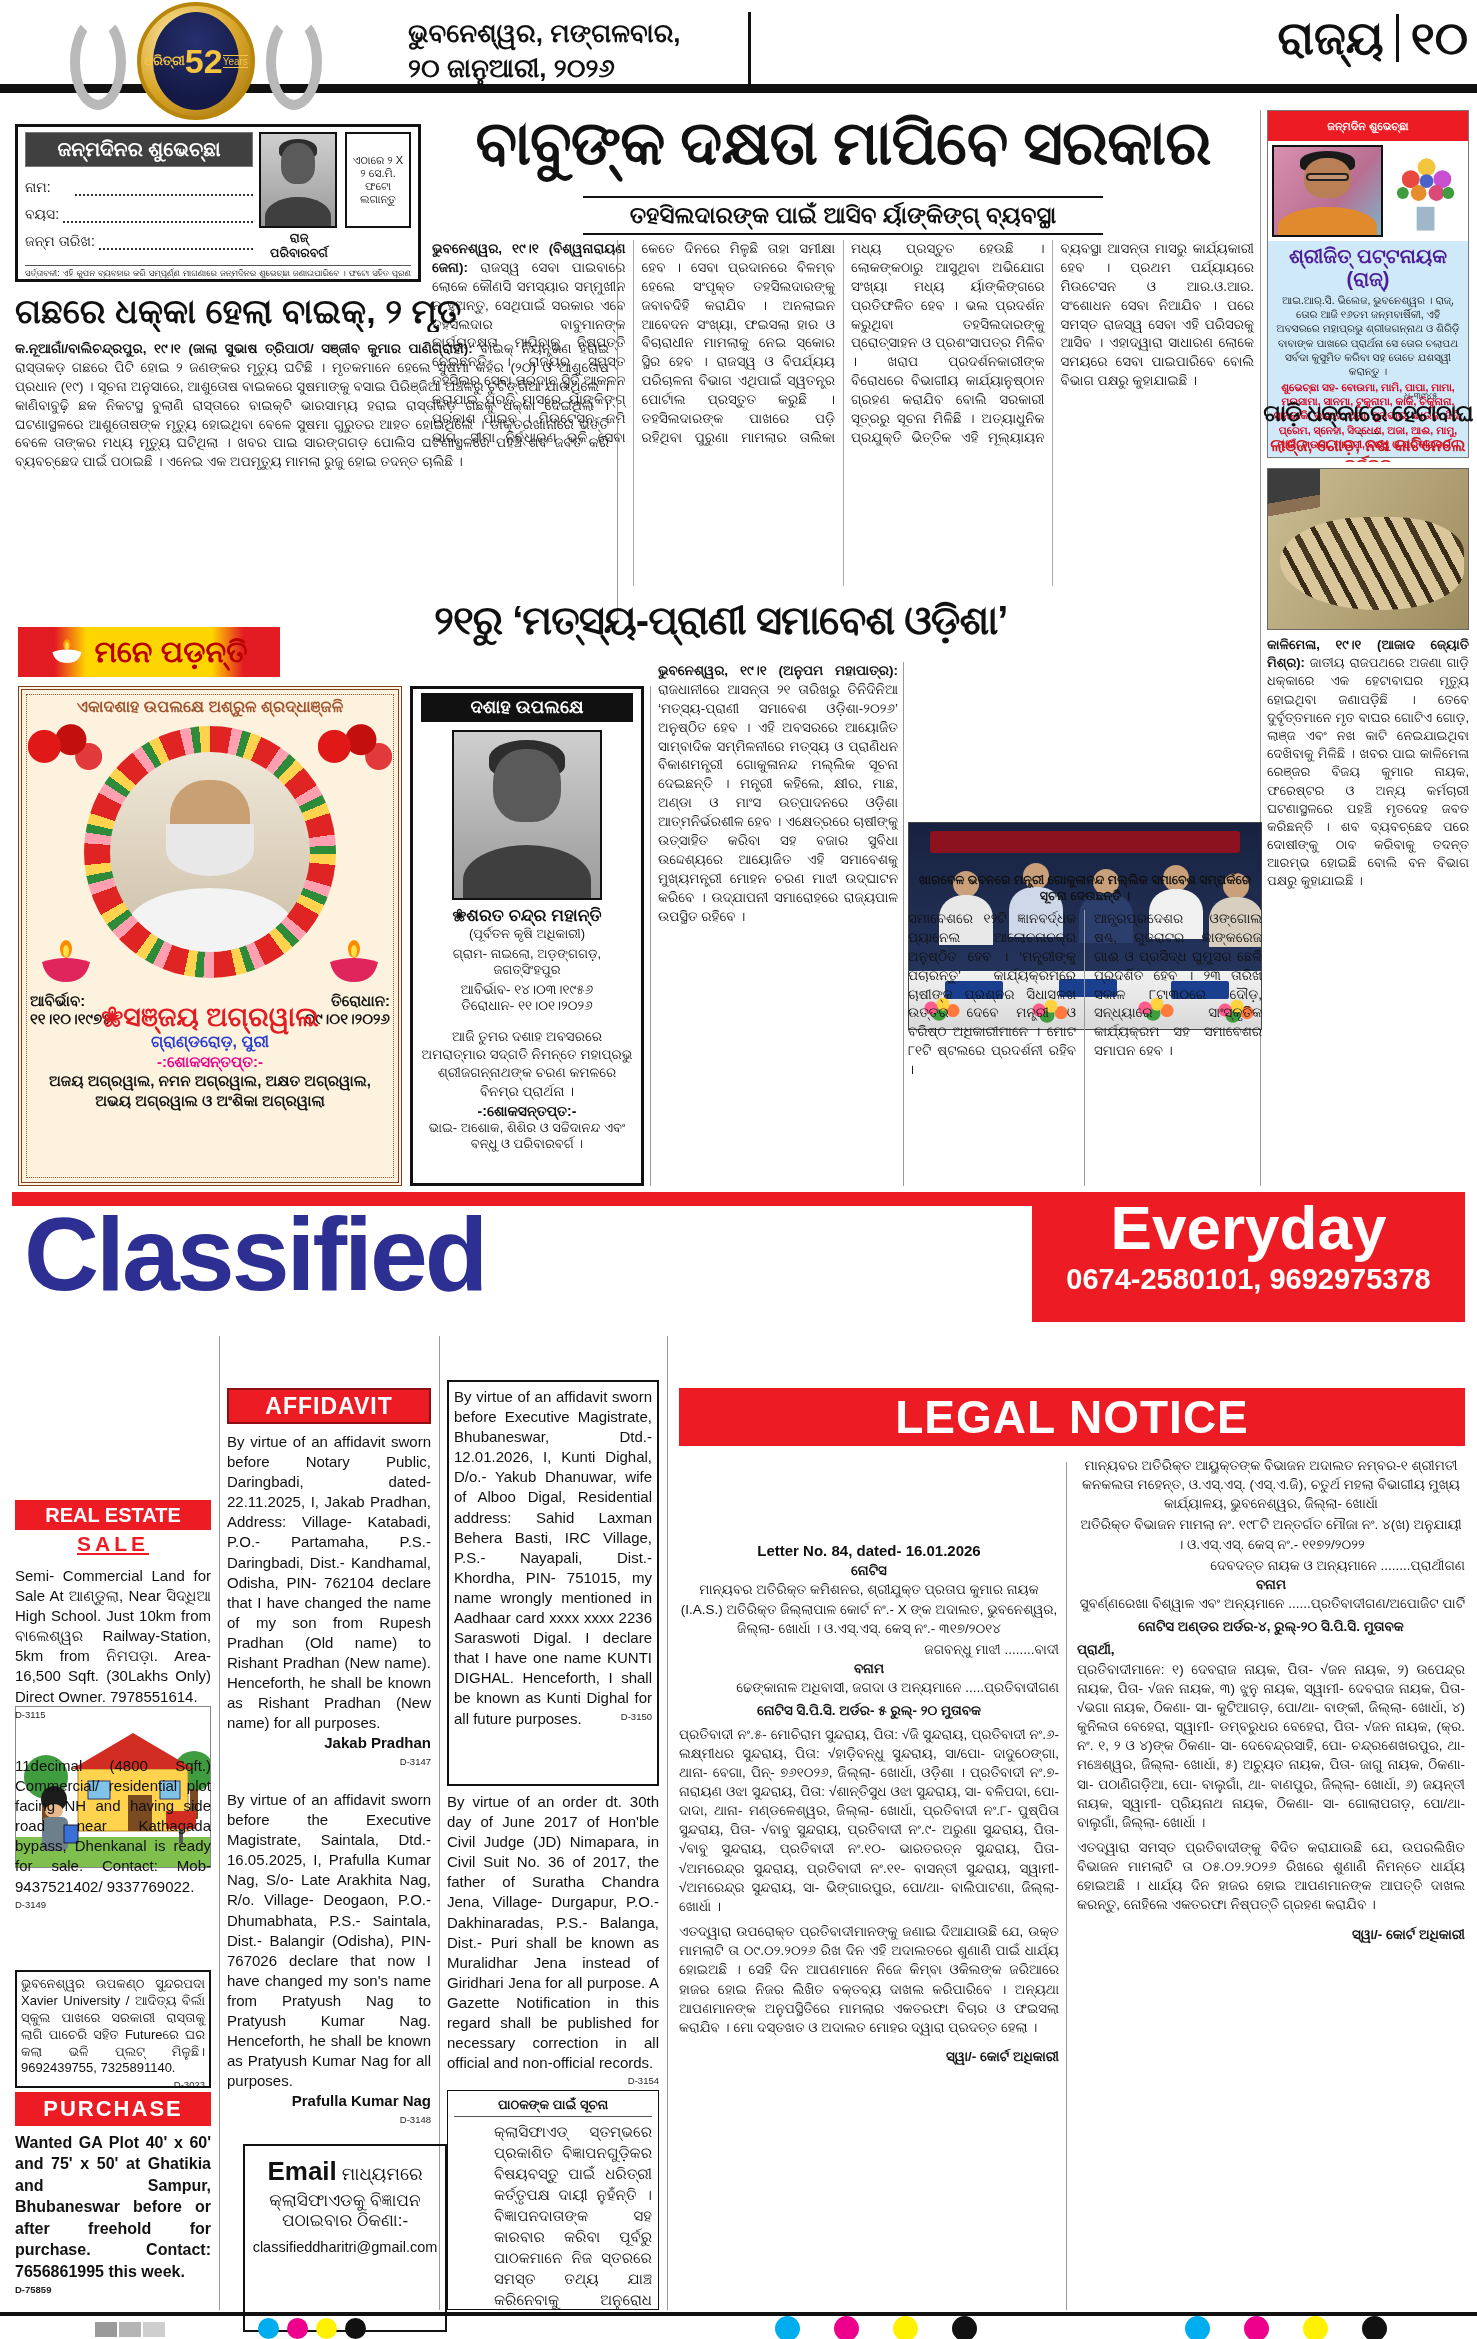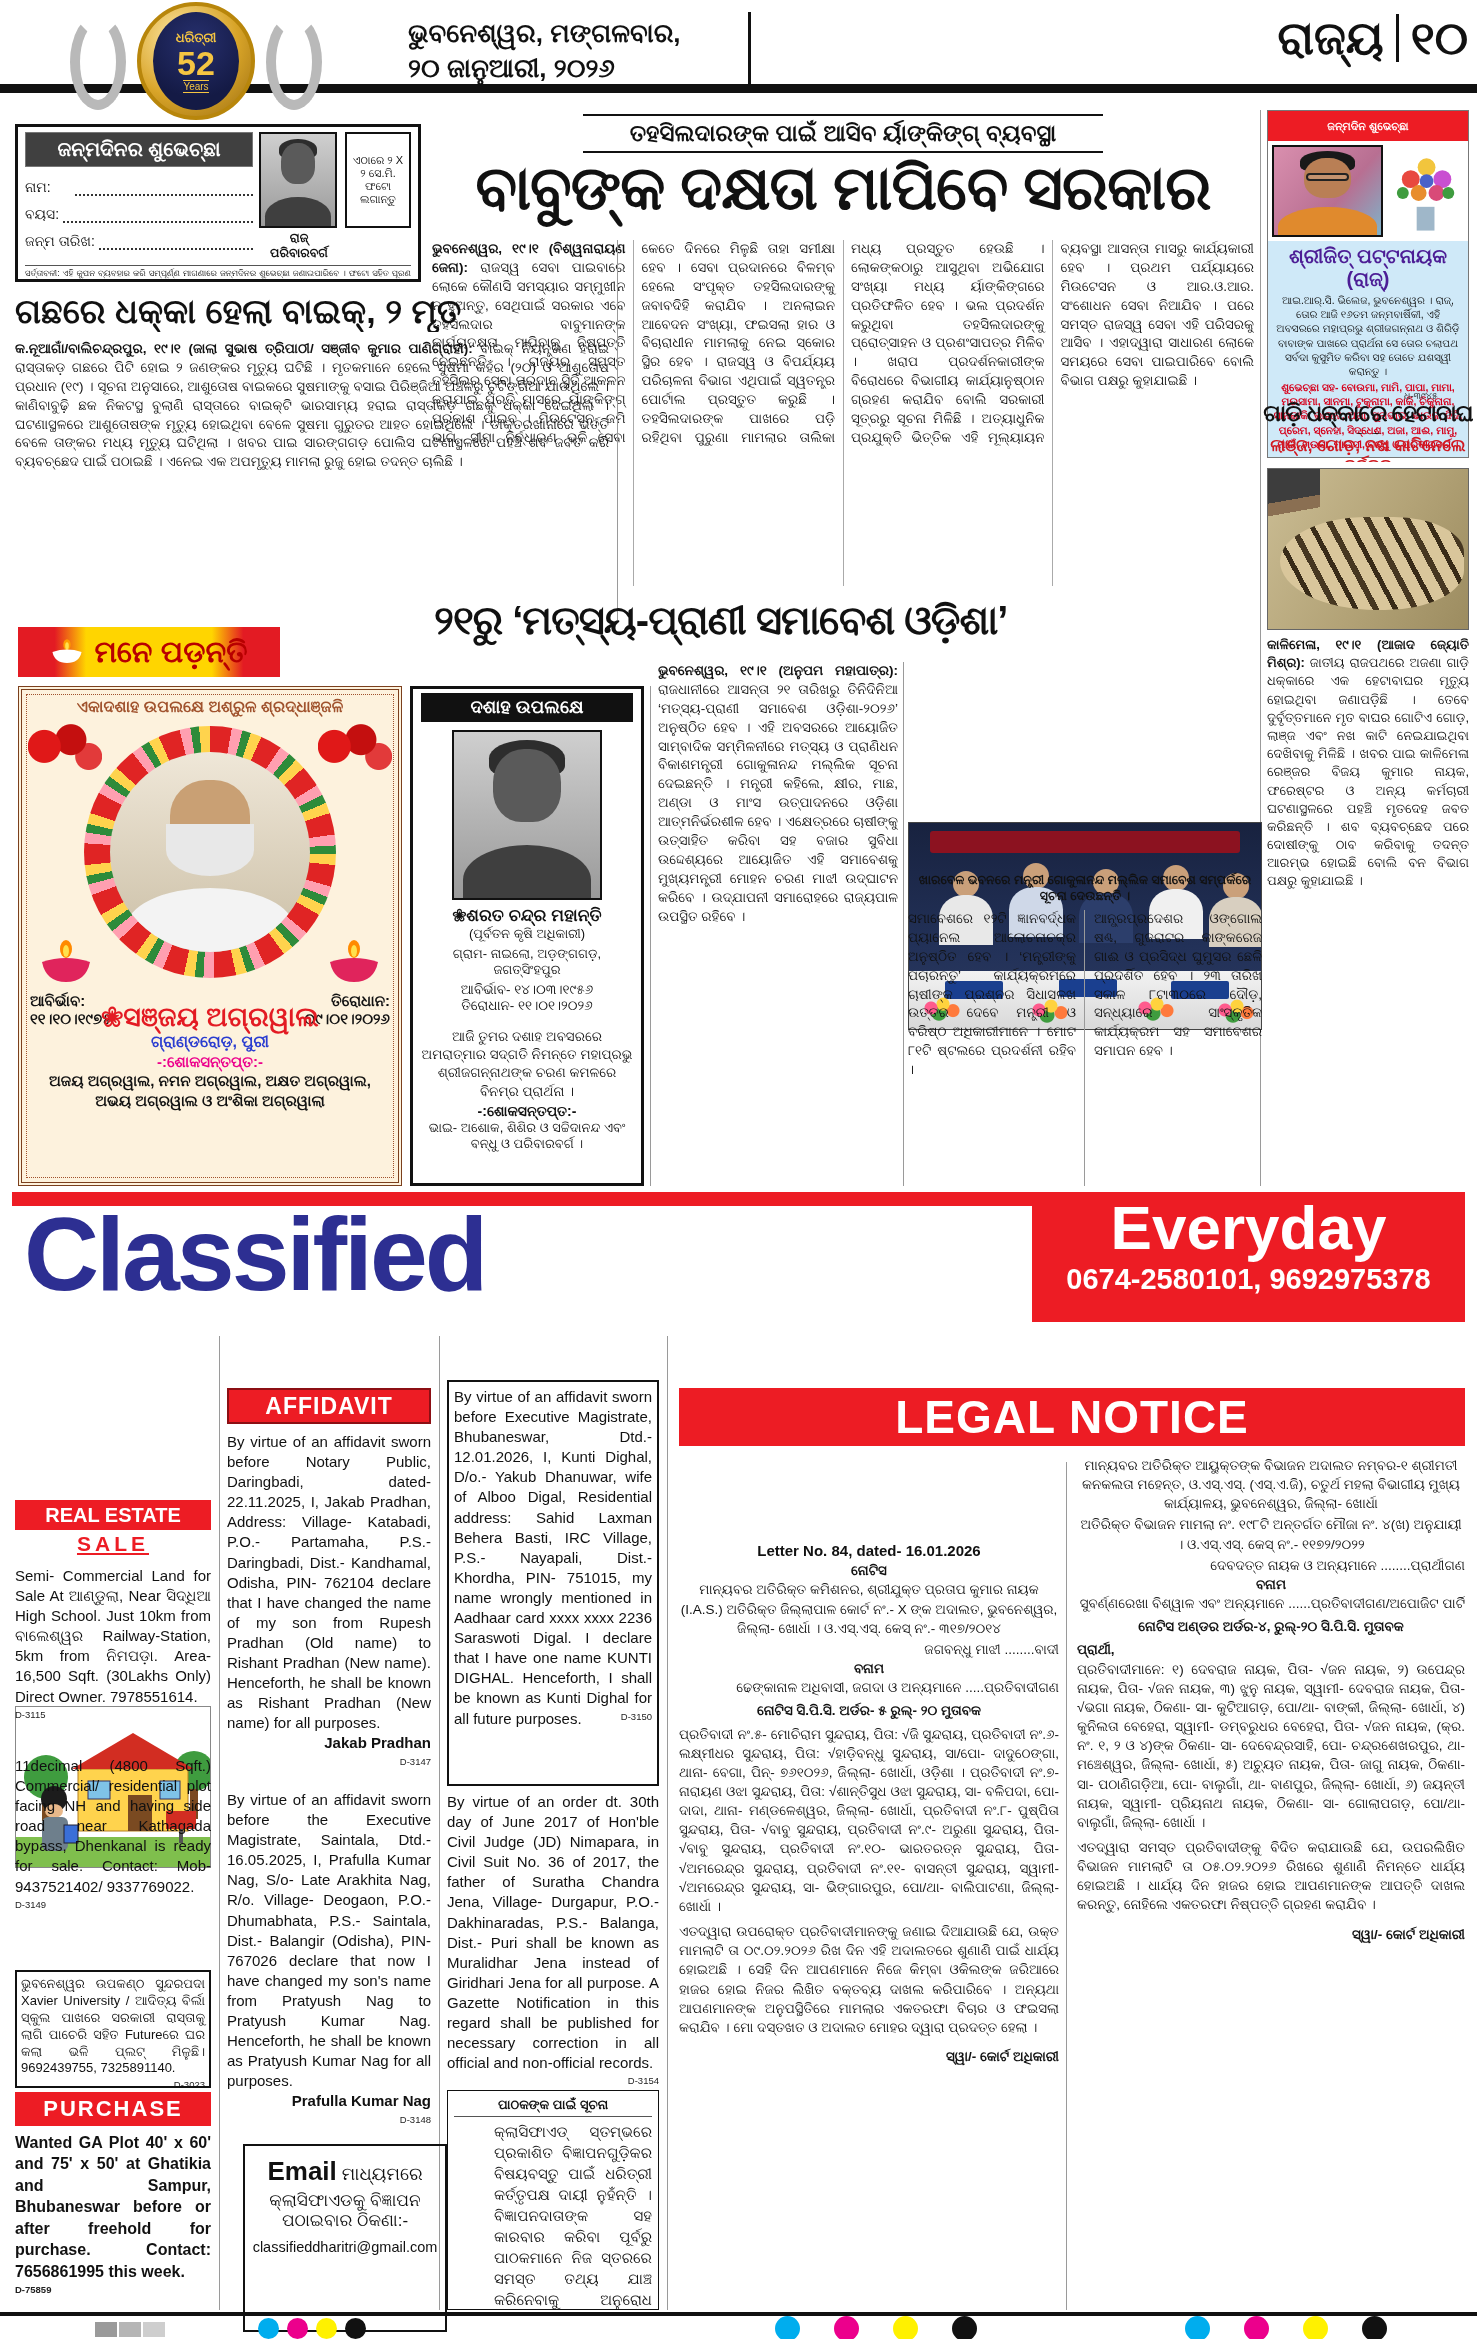--- a/index.html
+++ b/index.html
@@ -16,21 +16,21 @@
   .hrule { background:#111; }
   .adcode { font-size:9.5px; color:#222; margin-top:2px; }
   .news { font-size:13.5px; line-height:1.4; text-align:justify; }
   .ad-en { font-size:15px; line-height:1.34; text-align:justify; }
 
   
   .medal { position:absolute; left:50%; top:0; transform:translateX(-50%); width:118px; height:118px;
            border-radius:50%; background:radial-gradient(circle at 35% 30%, #ffe9a8, #d8a428 55%, #9a6d12);
            border:4px solid #b8860b; display:flex; align-items:center; justify-content:center; }
   .medal-in { width:86px; height:98px; border-radius:50%; background:radial-gradient(circle at 50% 30%, #27306e, #141a45 70%);
-              display:flex; flex-direction:column; align-items:center; justify-content:center; color:#f5c542; }
+              display:flex; flex-direction:row; align-items:center; justify-content:center; color:#f5c542; }
   .ribbon { position:absolute; top:12px; width:56px; height:96px; border:10px solid #b9b9b9; border-radius:50%;
             border-top-color:transparent; }
   .dotline { border-bottom:2px dotted #333; flex:1; margin-left:4px; height:14px; }
 
   
   .bw-photo { background:linear-gradient(#cfcfcf,#9a9a9a); position:relative; overflow:hidden; }
   .bw-photo .head { position:absolute; left:27%; top:10%; width:46%; height:44%; background:#5a5a5a; border-radius:46% 46% 42% 42%; }
   .bw-photo .hair { position:absolute; left:24%; top:5%; width:52%; height:22%; background:#2d2d2d; border-radius:50% 50% 30% 30%; }
   .bw-photo .body { position:absolute; left:6%; bottom:-10%; width:88%; height:42%; background:#3f3f3f; border-radius:50% 50% 0 0; }
 
@@ -137,22 +137,22 @@
         </div>
       </div>
       <div style="width:66px;border:2px solid #111;height:96px;padding:3px;font-size:11px;text-align:center;display:flex;align-items:center;">
         <span>ଏଠାରେ ୨ X ୨ ସେ.ମି. ଫଟୋ ଲଗାନ୍ତୁ</span>
       </div>
     </div>
     <div class="j" style="font-size:8.5px;line-height:1.25;border-top:1px solid #555;margin-top:4px;padding-top:2px;">ସର୍ତ୍ତାବଳୀ: ଏହି କୁପନ ବ୍ୟବହାର କରି ସମ୍ପୂର୍ଣ୍ଣ ମାଗଣାରେ ଜନ୍ମଦିନର ଶୁଭେଚ୍ଛା ଜଣାଇପାରିବେ । ଫଟୋ ସହିତ ପୂରଣ ହୋଇଥିବା କୁପନକୁ ଜନ୍ମଦିନର ଅତି କମରେ ୭ ଦିନ ପୂର୍ବରୁ ପଠାନ୍ତୁ । ଠିକଣା: ଧରିତ୍ରୀ, ବି-୧୫, ଇଣ୍ଡଷ୍ଟ୍ରିଆଲ ଇଷ୍ଟେଟ, ରସୁଲଗଡ଼, ଭୁବନେଶ୍ୱର-୧୦ । ଏହି ସେବା ସମ୍ପୂର୍ଣ୍ଣ ମାଗଣା ।</div>
   </div>
 
   <div class="abs" style="left:432px;top:108px;width:822px;">
+    <div class="b c clip" style="font-size:61px;letter-spacing:-1px;height:82px;">ବାବୁଙ୍କ ଦକ୍ଷତା ମାପିବେ ସରକାର</div>
     <div class="b c" style="width:520px;margin:6px auto 0;font-size:23px;border-top:2px solid #111;border-bottom:2px solid #111;padding:4px 0;">ତହସିଲଦାରଙ୍କ ପାଇଁ ଆସିବ ର୍ୟାଙ୍କିଙ୍ଗ୍ ବ୍ୟବସ୍ଥା</div>
-    <div class="b c clip" style="font-size:61px;letter-spacing:-1px;height:82px;">ବାବୁଙ୍କ ଦକ୍ଷତା ମାପିବେ ସରକାର</div>
   </div>
   <div class="abs news clip" style="left:432px;top:240px;width:822px;height:346px;column-count:4;column-gap:16px;column-rule:1px solid #aaa;">
     <span class="b">ଭୁବନେଶ୍ୱର, ୧୯।୧ (ବିଶ୍ୱନାରାୟଣ ଜେନା):</span>
     <span>ରାଜସ୍ୱ ସେବା ପାଇବାରେ ଲୋକେ କୌଣସି ସମସ୍ୟାର ସମ୍ମୁଖୀନ ନ ହୁଅନ୍ତୁ, ସେଥିପାଇଁ ସରକାର ଏବେ ତହସିଲଦାର ବାବୁମାନଙ୍କ କାର୍ଯ୍ୟଦକ୍ଷତା ମାପିବାକୁ ନିଷ୍ପତ୍ତି ନେଇଛନ୍ତି । ରାଜ୍ୟର ସମସ୍ତ ତହସିଲର ସେବା ପ୍ରଦାନ ସ୍ଥିତି ଆକଳନ କରାଯାଇ ପ୍ରତି ମାସରେ ର୍ୟାଙ୍କିଙ୍ଗ୍ ପ୍ରକାଶ ପାଇବ । ମିଉଟେସନ, ଜମି ଭାଗ, ସୀମା ନିର୍ଦ୍ଧାରଣ ଭଳି ସେବା କେତେ ଦିନରେ ମିଳୁଛି ତାହା ସମୀକ୍ଷା ହେବ ।</span>
     <span>ସେବା ପ୍ରଦାନରେ ବିଳମ୍ବ ହେଲେ ସଂପୃକ୍ତ ତହସିଲଦାରଙ୍କୁ ଜବାବଦିହି କରାଯିବ । ଅନଲାଇନ ଆବେଦନ ସଂଖ୍ୟା, ଫଇସଲା ହାର ଓ ବିଚାରାଧୀନ ମାମଲାକୁ ନେଇ ସ୍କୋର ସ୍ଥିର ହେବ । ରାଜସ୍ୱ ଓ ବିପର୍ଯ୍ୟୟ ପରିଚାଳନା ବିଭାଗ ଏଥିପାଇଁ ସ୍ୱତନ୍ତ୍ର ପୋର୍ଟାଲ ପ୍ରସ୍ତୁତ କରୁଛି । ତହସିଲଦାରଙ୍କ ପାଖରେ ପଡ଼ି ରହିଥିବା ପୁରୁଣା ମାମଲାର ତାଲିକା ମଧ୍ୟ ପ୍ରସ୍ତୁତ ହେଉଛି ।</span>
     <span>ଲୋକଙ୍କଠାରୁ ଆସୁଥିବା ଅଭିଯୋଗ ସଂଖ୍ୟା ମଧ୍ୟ ର୍ୟାଙ୍କିଙ୍ଗରେ ପ୍ରତିଫଳିତ ହେବ । ଭଲ ପ୍ରଦର୍ଶନ କରୁଥିବା ତହସିଲଦାରଙ୍କୁ ପ୍ରୋତ୍ସାହନ ଓ ପ୍ରଶଂସାପତ୍ର ମିଳିବ । ଖରାପ ପ୍ରଦର୍ଶନକାରୀଙ୍କ ବିରୋଧରେ ବିଭାଗୀୟ କାର୍ଯ୍ୟାନୁଷ୍ଠାନ ଗ୍ରହଣ କରାଯିବ ବୋଲି ସରକାରୀ ସୂତ୍ରରୁ ସୂଚନା ମିଳିଛି ।</span>
     <span>ଅତ୍ୟାଧୁନିକ ପ୍ରଯୁକ୍ତି ଭିତ୍ତିକ ଏହି ମୂଲ୍ୟାୟନ ବ୍ୟବସ୍ଥା ଆସନ୍ତା ମାସରୁ କାର୍ଯ୍ୟକାରୀ ହେବ । ପ୍ରଥମ ପର୍ଯ୍ୟାୟରେ ମିଉଟେସନ ଓ ଆର.ଓ.ଆର. ସଂଶୋଧନ ସେବା ନିଆଯିବ । ପରେ ସମସ୍ତ ରାଜସ୍ୱ ସେବା ଏହି ପରିସରକୁ ଆସିବ । ଏହାଦ୍ୱାରା ସାଧାରଣ ଲୋକେ ସମୟରେ ସେବା ପାଇପାରିବେ ବୋଲି ବିଭାଗ ପକ୍ଷରୁ କୁହାଯାଇଛି ।</span>
   </div>
 
   <div class="abs vrule" style="left:1260px;top:110px;height:1076px;"></div>

